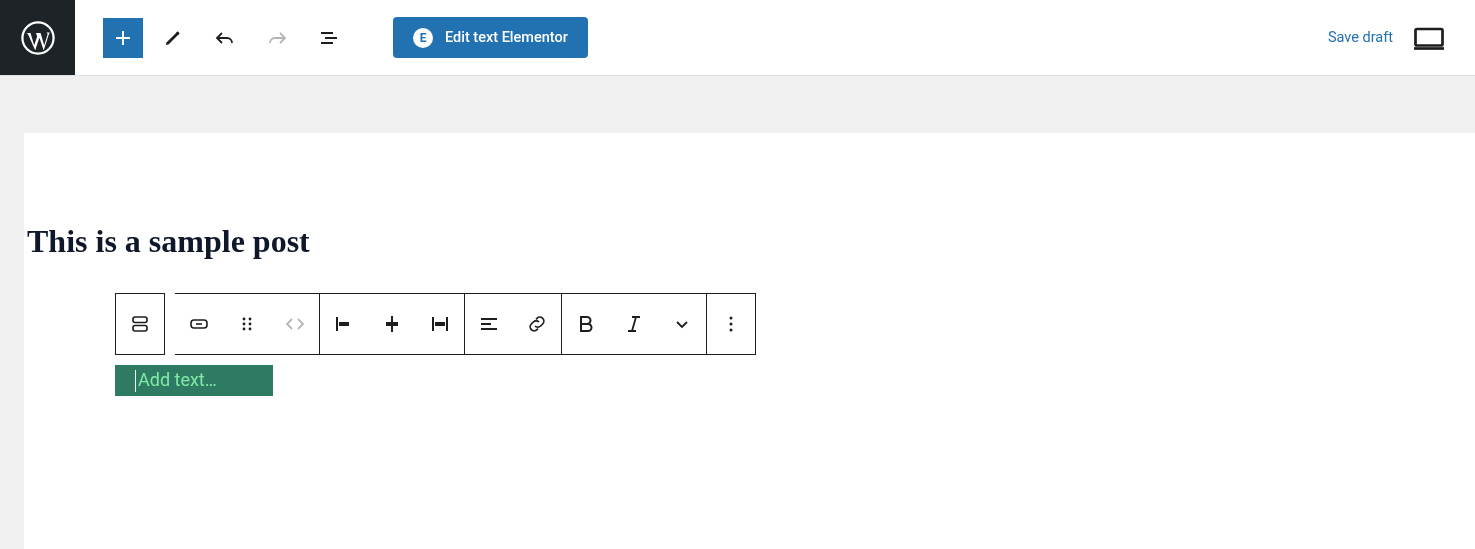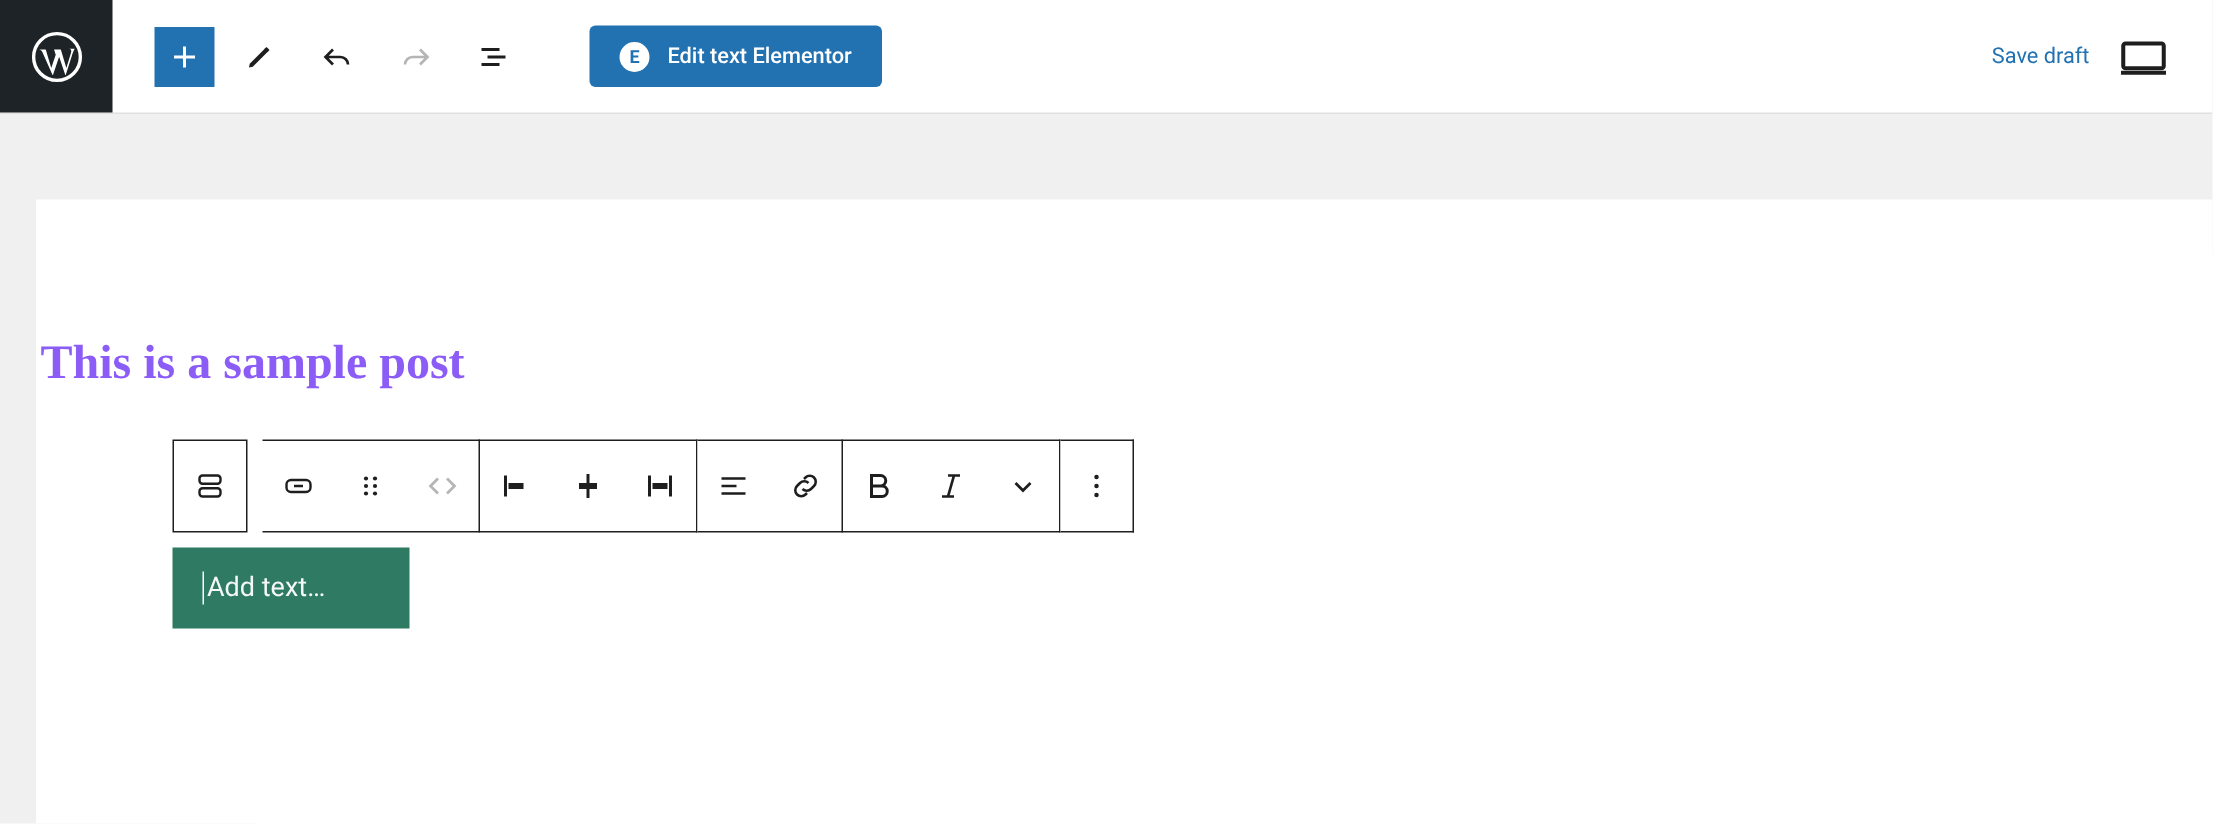--- a/index.html
+++ b/index.html
@@ -18,36 +18,36 @@
 
   .elementor-btn{margin-left:42px;height:41px;padding:0 20px;background:#2271b1;color:#fff;border-radius:4px;display:flex;align-items:center;gap:12px;cursor:pointer;font-size:14.5px;font-weight:500;}
   .elementor-badge{width:20px;height:20px;border-radius:50%;background:#fff;color:#2271b1;display:flex;align-items:center;justify-content:center;font-size:12px;font-weight:700;}
 
   .top-right{margin-left:auto;display:flex;align-items:center;padding-right:28px;gap:18px;}
   .save-draft{color:#2271b1;font-size:14.5px;cursor:pointer;}
   .preview-btn{width:36px;height:36px;display:flex;align-items:center;justify-content:center;color:#1e1e1e;cursor:pointer;}
 
   
   .canvas{position:absolute;left:24px;top:133px;width:1451px;height:416px;background:#fff;}
-  .post-title{position:absolute;left:27px;top:222px;font-family:Georgia,"Times New Roman",serif;font-size:32px;font-weight:700;color:#8b5cf6;line-height:1.2;}
+  .post-title{position:absolute;left:27px;top:222px;font-family:Georgia,"Times New Roman",serif;font-size:32px;font-weight:700;color:#0f172a;line-height:1.2;}
 
   
   .block-toolbar{position:absolute;left:115px;top:293px;display:flex;}
   .tb-group{background:#fff;border:1px solid #1e1e1e;height:60px;display:flex;align-items:center;}
   .tb-group + .tb-group{border-left:none;}
   .tb-group.first{margin-right:10px;}
   .tb-btn{width:48px;height:48px;display:flex;align-items:center;justify-content:center;color:#1e1e1e;cursor:pointer;}
   .tb-btn.dim{color:#b5b5b5;}
   .tb-btn svg{width:24px;height:24px;} 
 
   
   .ghost-text{position:absolute;left:174px;top:312px;color:#2f7a63;font-size:18px;z-index:-1;}
 
   
-  .button-block{position:absolute;left:115px;top:365px;background:#2f7a63;color:#ffffff;padding:16px 20px;font-size:18px;min-width:118px;}
+  .button-block{position:absolute;left:115px;top:365px;background:#2f7a63;color:#86efac;padding:4px 20px;font-size:18px;min-width:118px;}
   .button-block .caret{display:inline-block;width:1px;height:22px;background:#fff;margin-right:2px;vertical-align:middle;}
   .button-block .placeholder{opacity:.95;}
 </style>
 </head>
 <body>
 
 <div class="topbar">
   <div class="wp-logo">
     <svg viewBox="0 0 24 24" fill="none">
       <circle cx="12" cy="12" r="11" stroke="#fff" stroke-width="1.6"></circle>

